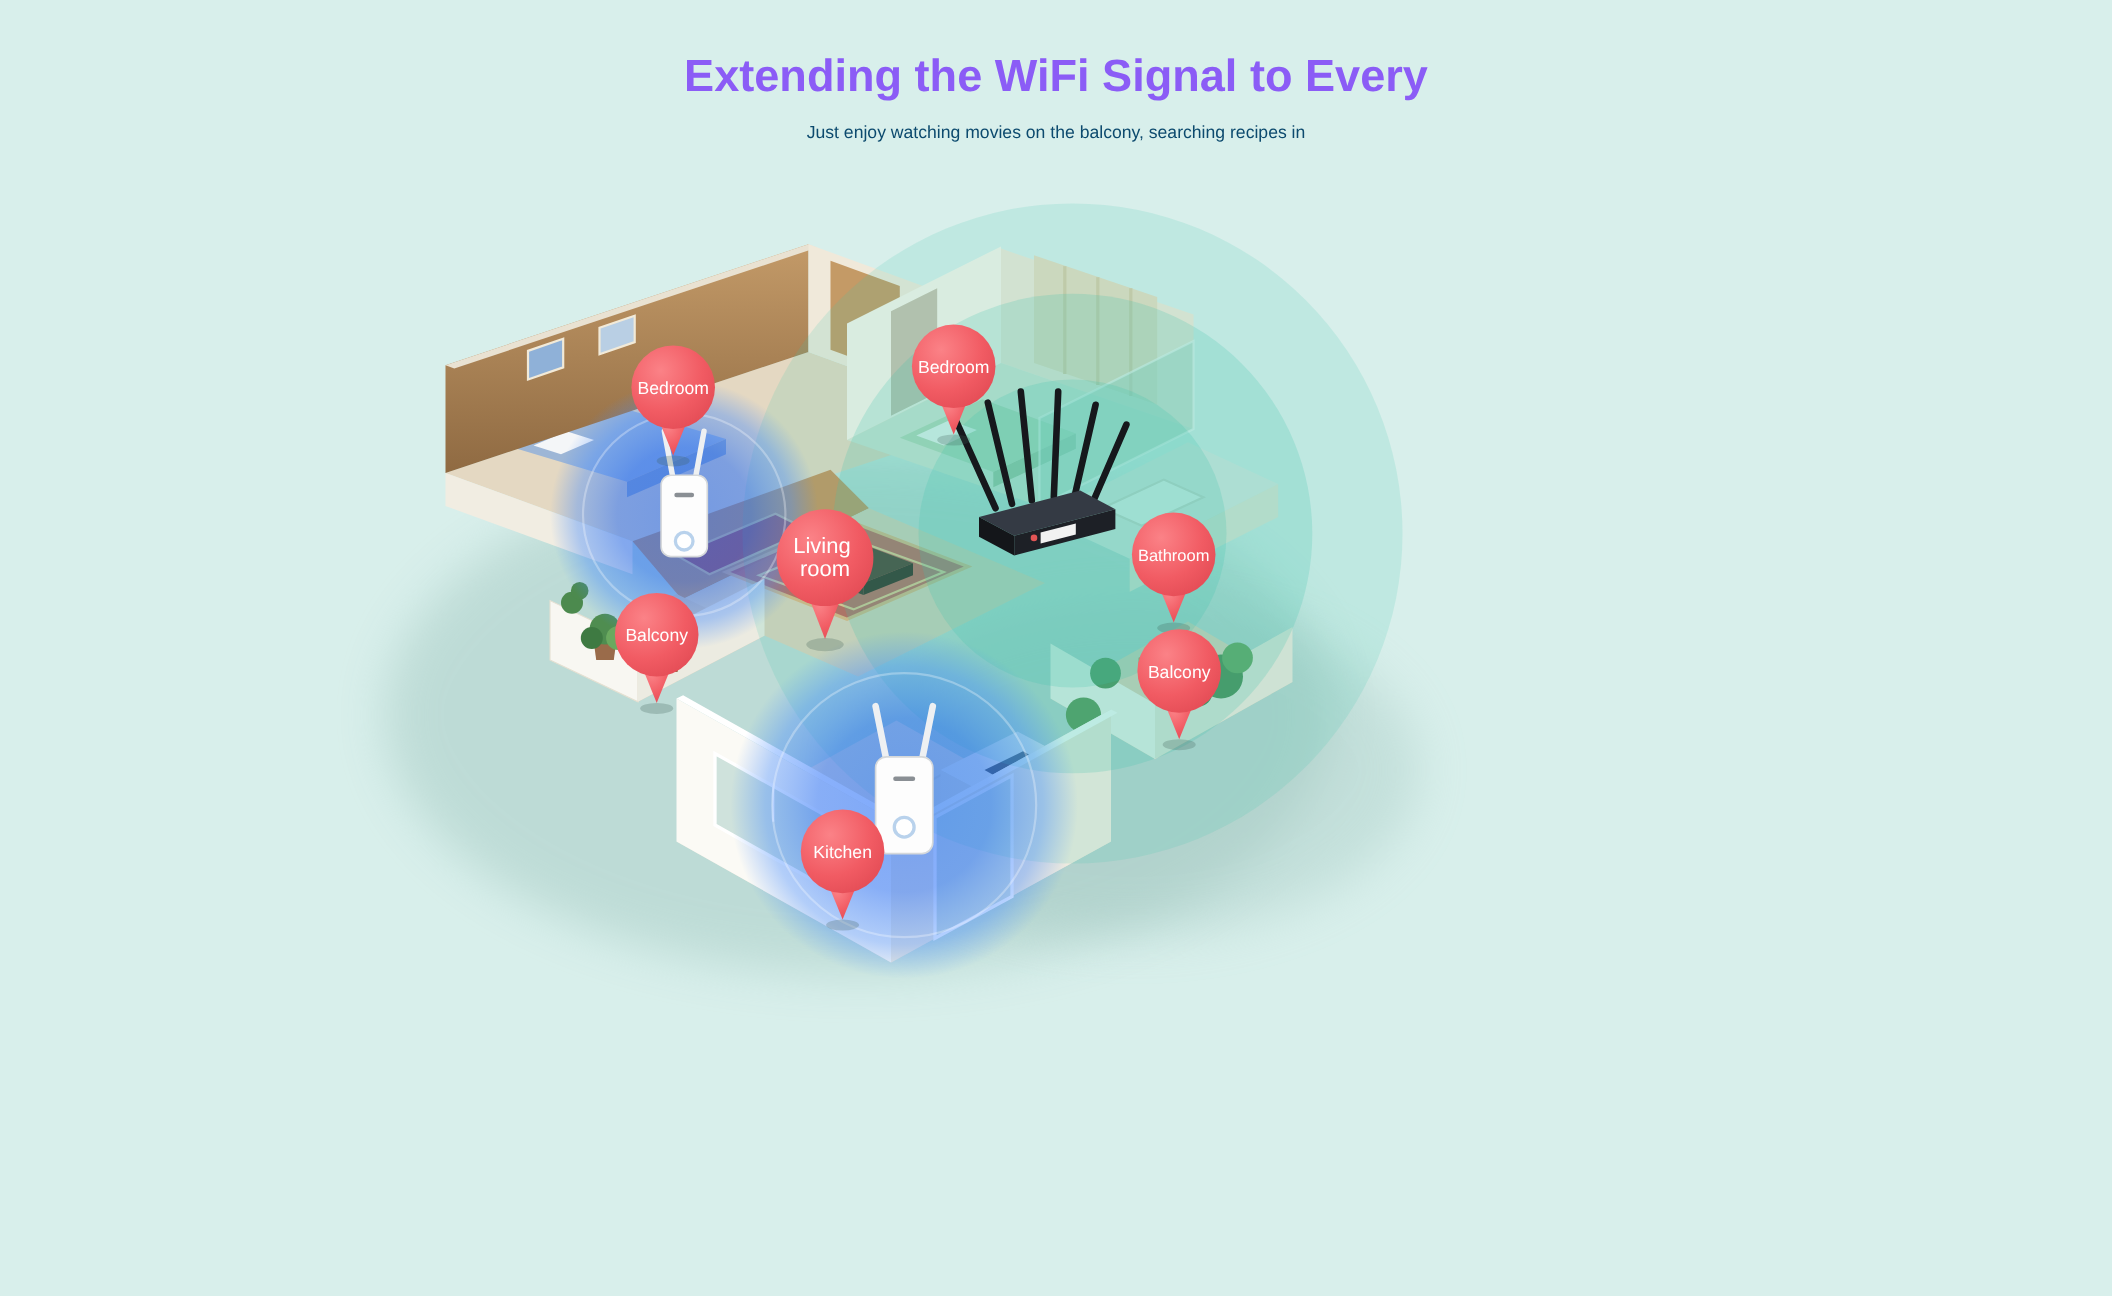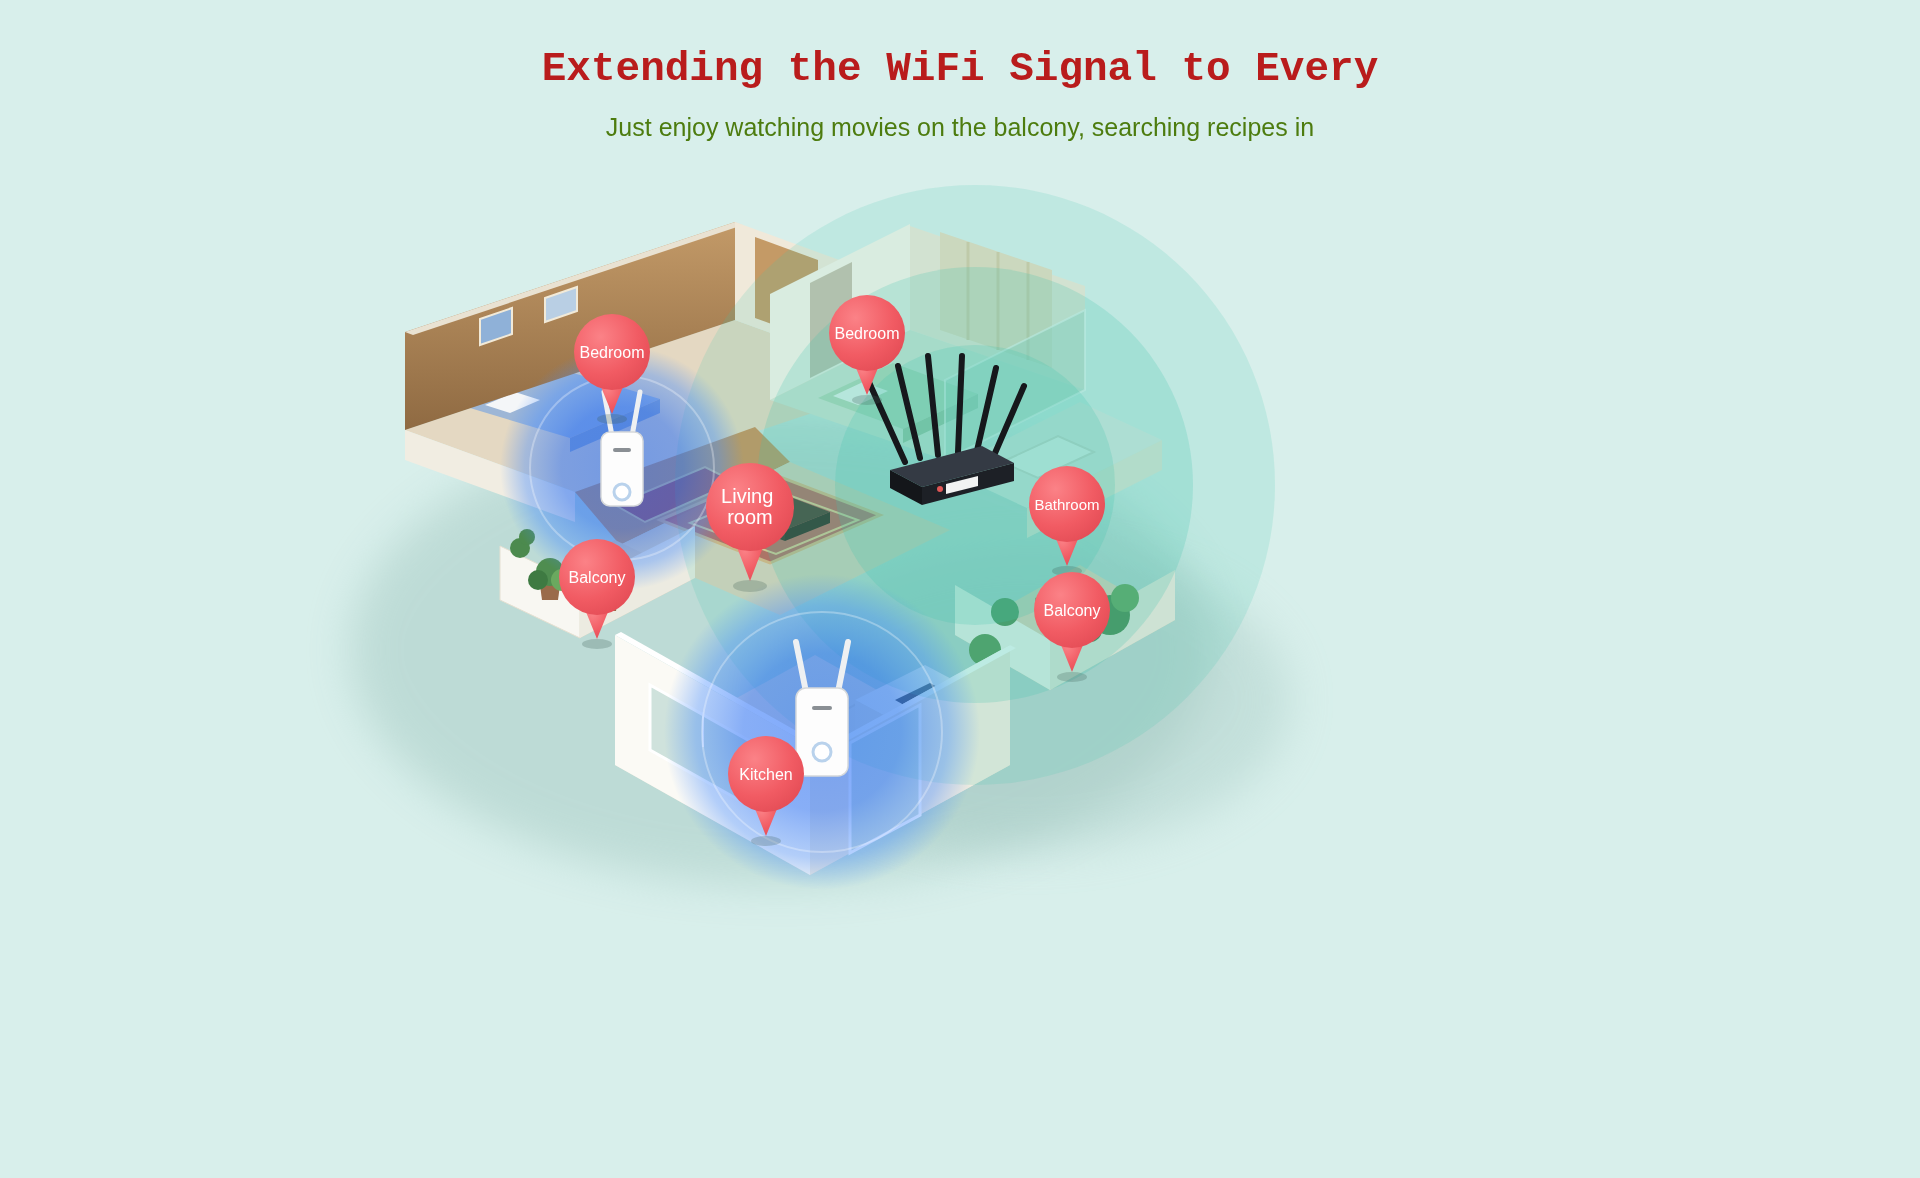--- a/index.html
+++ b/index.html
@@ -1,20 +1,20 @@
 <!DOCTYPE html>
 <html><head>
 <meta charset="utf-8">
 <style>
   html,body{margin:0;padding:0;background:#d8efeb;}
   .page{position:relative;width:1920px;height:1178px;overflow:hidden;
         font-family:"Liberation Sans",sans-serif;background:#d8efeb;}
   .header{position:absolute;top:44px;left:0;width:100%;text-align:center;z-index:5;}
-  .title{font-size:41px;font-weight:700;color:#b91c1c;line-height:1.22;font-family:Liberation Mono, monospace;}
-  .subtitle{font-size:25px;color:#4d7c0f;line-height:1.4;margin-top:16px;}
+  .title{font-size:41px;font-weight:700;color:#8b5cf6;line-height:1.22;}
+  .subtitle{font-size:16px;color:#0c4a6e;line-height:1.4;margin-top:16px;}
   svg.scene{position:absolute;top:0;left:0;z-index:1;}
   svg text{font-family:"Liberation Sans",sans-serif;}
   .pin-label{fill:#ffffff;text-anchor:middle;}
 </style>
 </head>
 <body>
 
 <div class="page">
 
   <div class="header">

